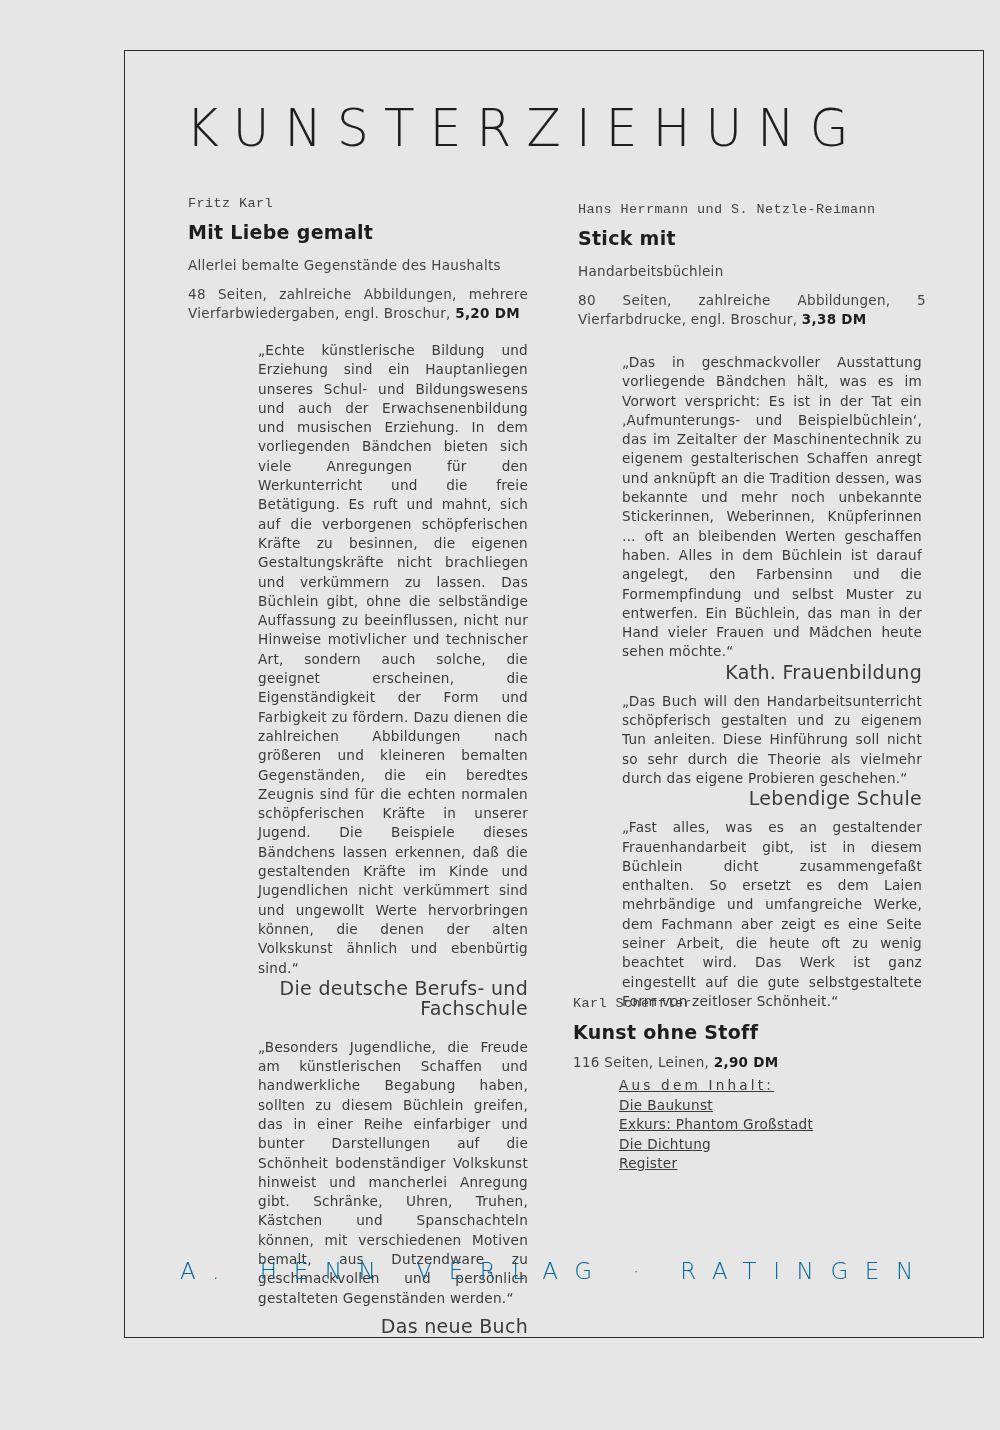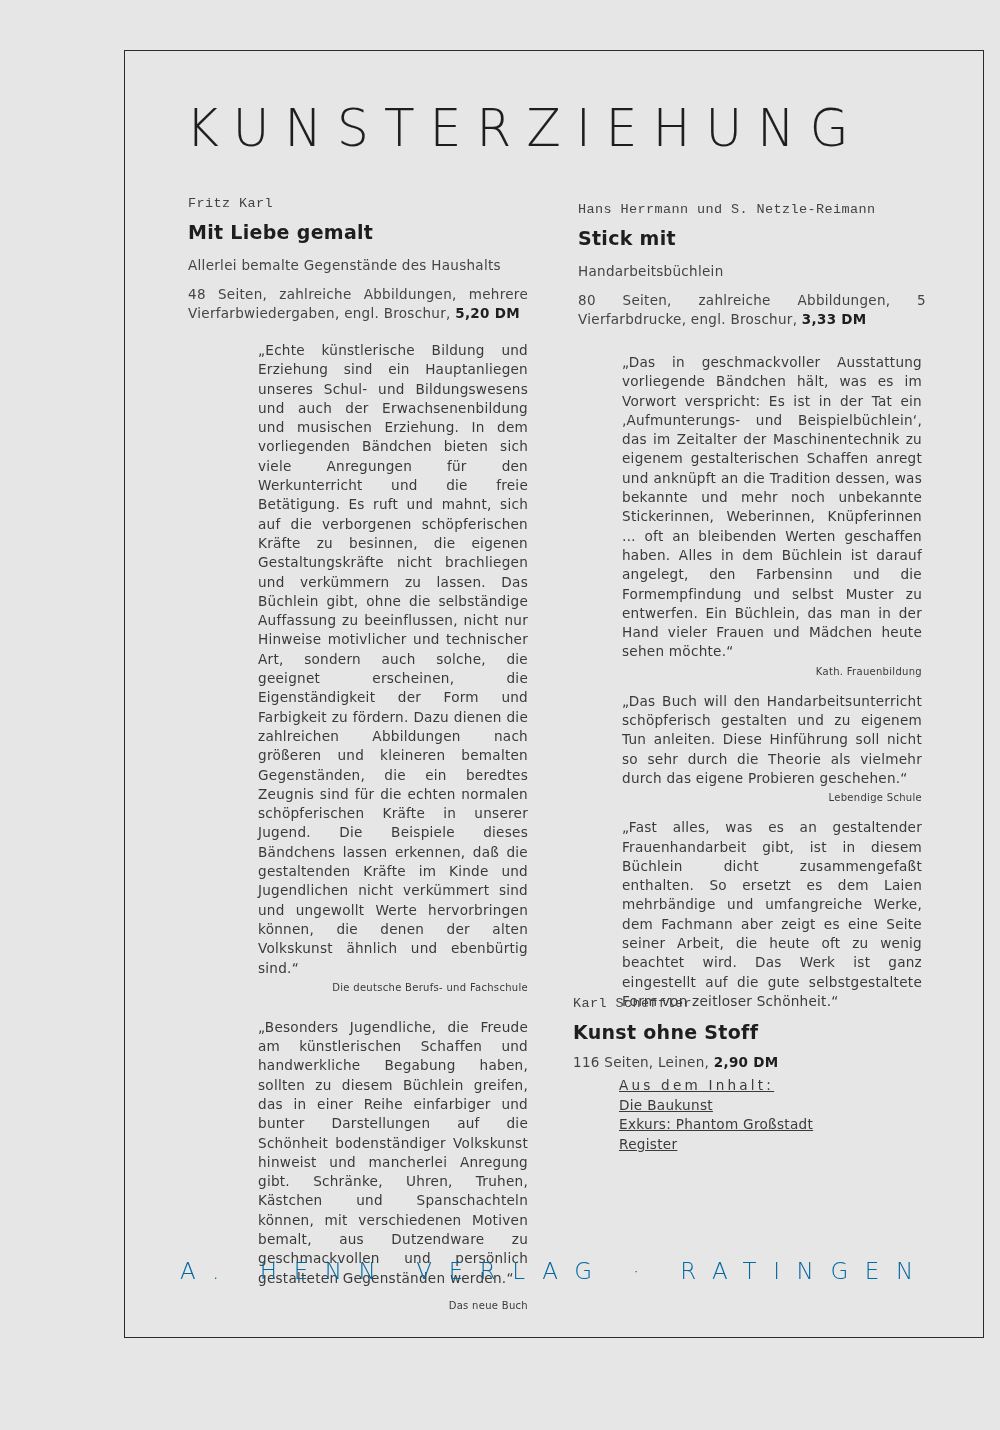--- a/index.html
+++ b/index.html
@@ -30,21 +30,21 @@
   .col-right { left: 578px; top: 202px; width: 348px; }
   .author { font-size: 13.5px; color: #444; letter-spacing: 0.4px; margin-bottom: 10px; font-family: Liberation Mono, monospace; }
   .title { font-size: 19px; font-weight: bold; color: #1e1e1e; letter-spacing: 0.3px; margin-bottom: 14px; }
   .subtitle { font-size: 13.5px; color: #444; letter-spacing: 0.3px; margin-bottom: 12px; }
   .specs { font-size: 13.5px; color: #444; line-height: 19px; letter-spacing: 0.3px; text-align: justify; }
   .specs b { color: #1e1e1e; }
   .quote {
     font-size: 13.6px; line-height: 19.3px; color: #3a3a3a;
     text-align: justify; letter-spacing: 0.25px;
   }
-  .source { font-size: 10px; text-align: right; color: #3a3a3a; letter-spacing: 0.3px; line-height: 20px; }
+  .source { font-size: 19px; text-align: right; color: #3a3a3a; letter-spacing: 0.3px; line-height: 20px; }
   .q-left { margin-left: 70px; width: 270px; }
   .q-right { margin-left: 44px; width: 300px; }
   .contents-label { letter-spacing: 3.2px; }
   .contents { font-size: 13.6px; line-height: 19.5px; color: #3a3a3a; margin-left: 46px; letter-spacing: 0.3px; text-decoration: underline; }
   .footer {
     position: absolute; left: 180px; top: 1258px;
     font-size: 23px; letter-spacing: 16.6px; color: #0369a1;
     font-weight: 300;
   }
 </style>
@@ -74,21 +74,21 @@
     <div class="source" style="margin-top:8px;">Das neue Buch</div>
   </div>
 </div>
 
 <div class="col col-right">
   <div class="author">Hans Herrmann und S. Netzle-Reimann</div>
   <div class="title">Stick mit</div>
   <div class="subtitle">Handarbeitsbüchlein</div>
   <div class="specs">
     <span>80 Seiten, zahlreiche Abbildungen, 5 Vierfarbdrucke, engl. Broschur,</span>
-    <b>3,33 DM</b>
+    <b>3,38 DM</b>
   </div>
 
   <div class="q-right" style="margin-top:24px;">
     <div class="quote">„Das in geschmackvoller Ausstattung vorliegende Bändchen hält, was es im Vorwort verspricht: Es ist in der Tat ein ‚Aufmunterungs- und Beispielbüchlein‘, das im Zeitalter der Maschinentechnik zu eigenem gestalterischen Schaffen anregt und anknüpft an die Tradition dessen, was bekannte und mehr noch unbekannte Stickerinnen, Weberinnen, Knüpferinnen … oft an bleibenden Werten geschaffen haben. Alles in dem Büchlein ist darauf angelegt, den Farbensinn und die Formempfindung und selbst Muster zu entwerfen. Ein Büchlein, das man in der Hand vieler Frauen und Mädchen heute sehen möchte.“</div>
     <div class="source">Kath. Frauenbildung</div>
   </div>
 
   <div class="q-right" style="margin-top:10px;">
     <div class="quote">„Das Buch will den Handarbeitsunterricht schöpferisch gestalten und zu eigenem Tun anleiten. Diese Hinführung soll nicht so sehr durch die Theorie als vielmehr durch das eigene Probieren geschehen.“</div>
     <div class="source">Lebendige Schule</div>
@@ -103,17 +103,18 @@
   <div class="author">Karl Scheffler</div>
   <div class="title">Kunst ohne Stoff</div>
   <div class="specs" style="margin-top:-4px;">
     <span>116 Seiten, Leinen,</span>
     <b>2,90 DM</b>
   </div>
   <div class="contents" style="margin-top:4px;">
     <div class="contents-label">Aus dem Inhalt:</div>
     <div>Die Baukunst</div>
     <div>Exkurs: Phantom Großstadt</div>
+    <div>Die Dichtung</div>
     <div>Register</div>
   </div>
 </div>
 
 <div class="footer">A. HENN VERLAG · RATINGEN</div>
 
 </body></html>

